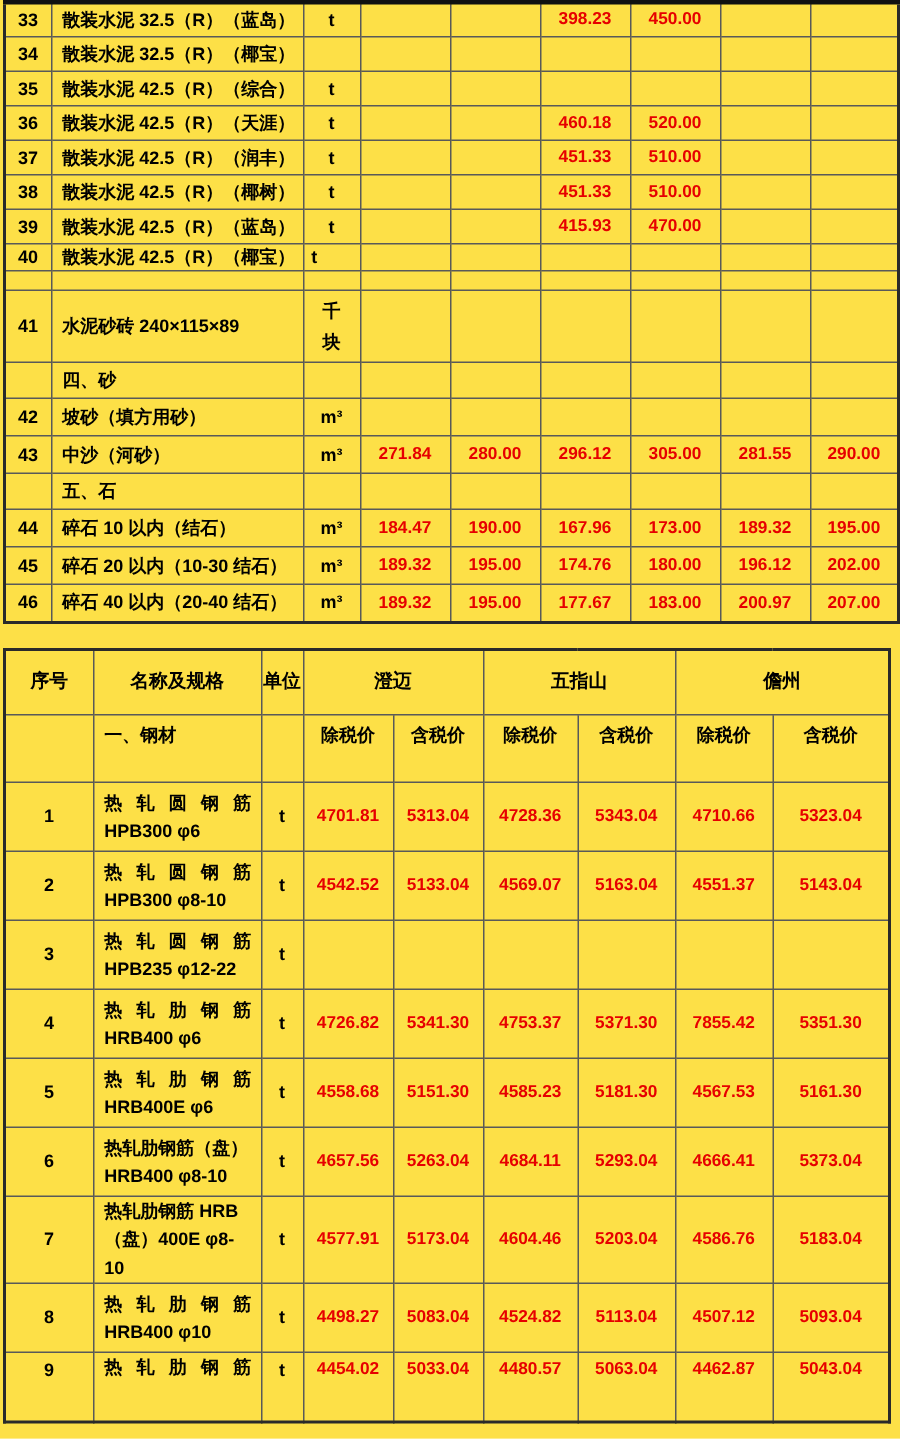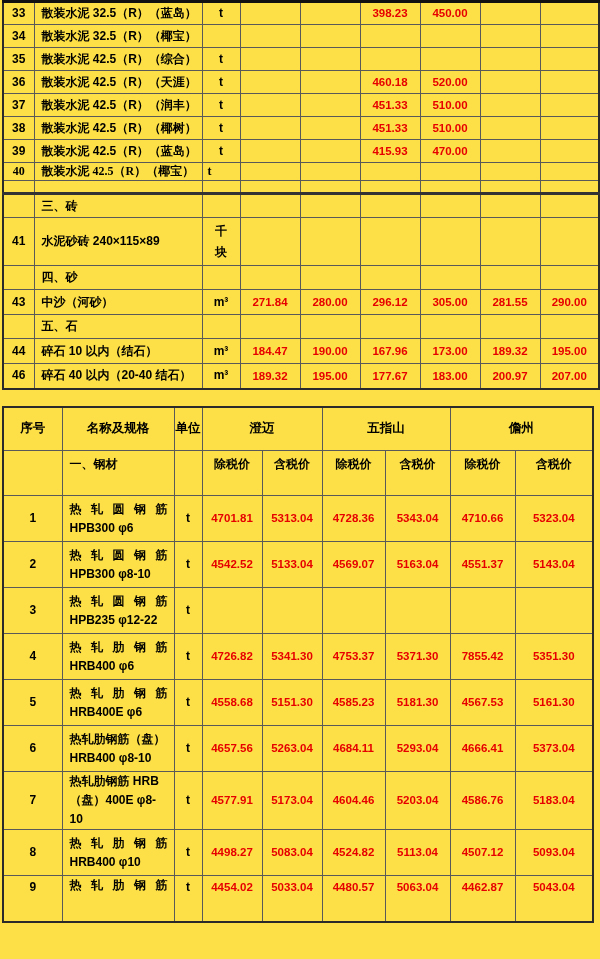--- a/index.html
+++ b/index.html
@@ -119,45 +119,34 @@
           <td>39</td>
           <td class="name">散装水泥 42.5（R）（蓝岛）</td>
           <td>t</td>
           <td class="price"></td>
           <td class="price"></td>
           <td class="price">415.93</td>
           <td class="price">470.00</td>
           <td class="price"></td>
           <td class="price"></td>
         </tr>
-        <tr style="height: 18px; font-family: Liberation Serif, serif;">
+        <tr style="height: 18px;">
           <td>40</td>
           <td class="name">散装水泥 42.5（R）（椰宝）</td>
           <td style="text-align: left; padding-left: 5px;">t</td>
           <td class="price"></td>
           <td class="price"></td>
           <td class="price"></td>
           <td class="price"></td>
           <td class="price"></td>
           <td class="price"></td>
         </tr>
         <tr class="spacer">
           <td></td>
           <td></td>
-          <td></td>
-          <td></td>
-          <td></td>
-          <td></td>
-          <td></td>
-          <td></td>
-          <td></td>
-        </tr>
-        <tr class="thick-top" style="height: 24px;">
-          <td></td>
-          <td class="name">三、砖</td>
           <td></td>
           <td></td>
           <td></td>
           <td></td>
           <td></td>
           <td></td>
           <td></td>
         </tr>
         <tr style="height: 48px;">
           <td>41</td>
@@ -173,20 +162,31 @@
         <tr style="height: 24px; margin-left: 36px;">
           <td></td>
           <td class="name">四、砂</td>
           <td></td>
           <td></td>
           <td></td>
           <td></td>
           <td></td>
           <td></td>
           <td></td>
+        </tr>
+        <tr style="height: 25px;">
+          <td>42</td>
+          <td class="name">坡砂（填方用砂）</td>
+          <td>m³</td>
+          <td class="price"></td>
+          <td class="price"></td>
+          <td class="price"></td>
+          <td class="price"></td>
+          <td class="price"></td>
+          <td class="price"></td>
         </tr>
         <tr style="height: 25px;">
           <td>43</td>
           <td class="name">中沙（河砂）</td>
           <td>m³</td>
           <td class="price">271.84</td>
           <td class="price">280.00</td>
           <td class="price">296.12</td>
           <td class="price">305.00</td>
           <td class="price">281.55</td>
@@ -206,20 +206,31 @@
         <tr style="height: 25px;">
           <td>44</td>
           <td class="name">碎石 10 以内（结石）</td>
           <td>m³</td>
           <td class="price">184.47</td>
           <td class="price">190.00</td>
           <td class="price">167.96</td>
           <td class="price">173.00</td>
           <td class="price">189.32</td>
           <td class="price">195.00</td>
+        </tr>
+        <tr style="height: 25px;">
+          <td>45</td>
+          <td class="name">碎石 20 以内（10-30 结石）</td>
+          <td>m³</td>
+          <td class="price">189.32</td>
+          <td class="price">195.00</td>
+          <td class="price">174.76</td>
+          <td class="price">180.00</td>
+          <td class="price">196.12</td>
+          <td class="price">202.00</td>
         </tr>
         <tr style="height: 25px;">
           <td>46</td>
           <td class="name">碎石 40 以内（20-40 结石）</td>
           <td>m³</td>
           <td class="price">189.32</td>
           <td class="price">195.00</td>
           <td class="price">177.67</td>
           <td class="price">183.00</td>
           <td class="price">200.97</td>

